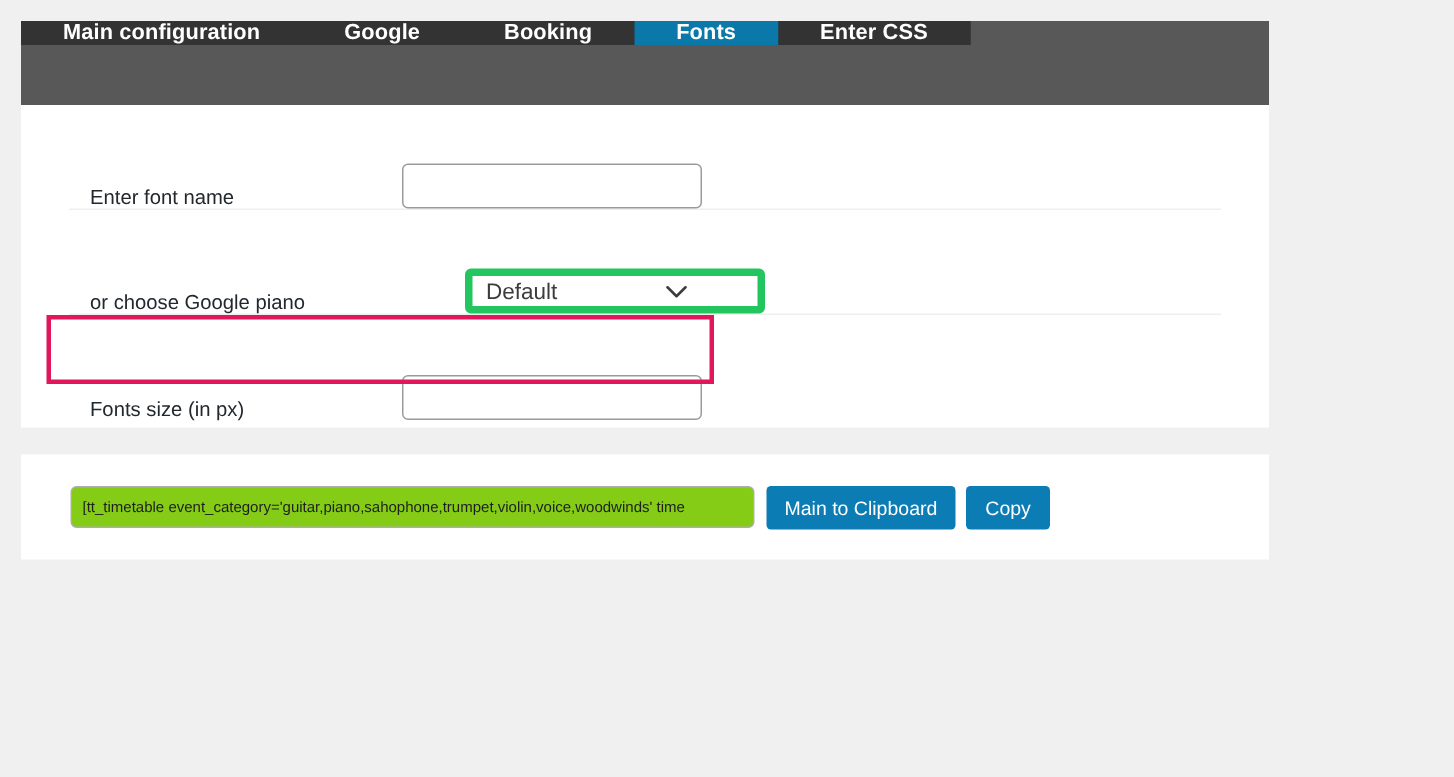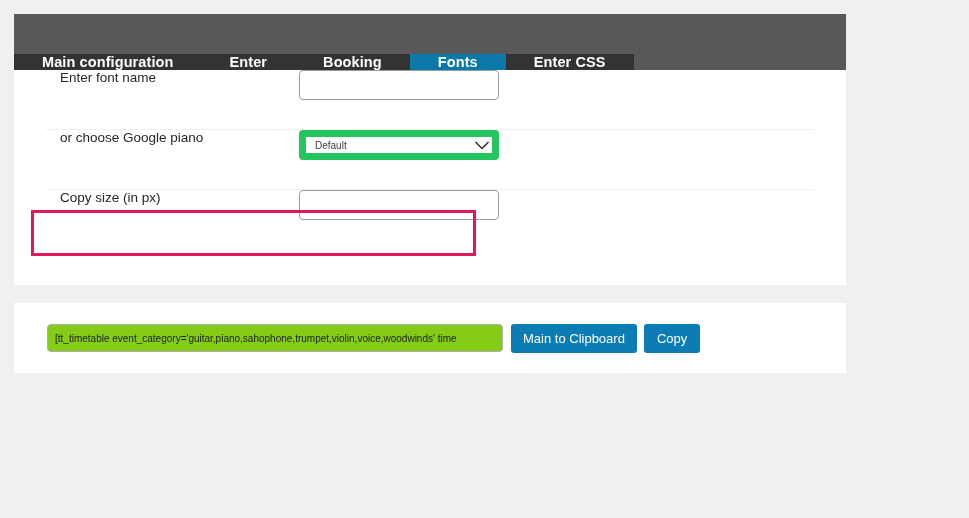--- a/index.html
+++ b/index.html
@@ -19,21 +19,21 @@
 
   
   .tabbar {
     position: absolute;
     left: 14px;
     top: 14px;
     width: 832px;
     height: 56px;
     background: #585858;
     display: flex;
-    align-items: flex-end;
+    align-items: flex-start;
     box-sizing: border-box;
   }
   .tabs-group {
     display: flex;
     align-items: stretch;
     background: #333333;
   }
   .tab {
     display: flex;
     align-items: center;
@@ -68,26 +68,25 @@
     width: 832px;
     height: 215px;
   }
 
   .form-rows {
     position: relative;
     padding: 0 32px;
   }
   .form-row {
     position: relative;
-    height: 60px;
-    display: flex;
-    align-items: flex-start;
+    height: 70px;
+    display: flex;
+    align-items: flex-end;
     border-bottom: 1px solid #efefef;
     box-sizing: border-box;
-    gap: 31px;
   }
   .form-row.last {
     border-bottom: none;
   }
   .form-row .label {
     width: 222px;
     flex: 0 0 222px;
     font-size: 13.5px;
     color: #23282d;
     padding-left: 14px;
@@ -107,32 +106,33 @@
     outline: none;
   }
   .select-wrap {
     position: relative;
     width: 200px;
     height: 30px;
   }
   .field-select {
     width: 200px;
     height: 30px;
-    border: 7px solid #22c55e;
+    border: 5px solid #22c55e;
     border-radius: 4px;
     background: #ffffff;
     box-sizing: border-box;
     font-family: "Liberation Sans", sans-serif;
-    font-size: 10px;
+    font-size: 15px;
     color: #3c3c3c;
     padding: 0 28px 0 9px;
     outline: none;
     -webkit-appearance: none;
     -moz-appearance: none;
     appearance: none;
+    margin-left: 42px;
   }
   .chevron {
     position: absolute;
     right: 10px;
     top: 0;
     height: 30px;
     display: flex;
     align-items: center;
     pointer-events: none;
   }
@@ -193,21 +193,21 @@
 </style>
 </head>
 <body>
 
 <div class="tabbar">
   <div class="tabs-group">
     <div class="tab">
       <span>Main configuration</span>
     </div>
     <div class="tab">
-      <span>Enter</span>
+      <span>Google</span>
     </div>
     <div class="tab">
       <span>Booking</span>
     </div>
     <div class="tab active">
       <span>Fonts</span>
     </div>
     <div class="tab">
       <span>Enter CSS</span>
     </div>
@@ -231,21 +231,21 @@
         </select>
         <span class="chevron">
           <svg width="14" height="9" viewBox="0 0 14 9" xmlns="http://www.w3.org/2000/svg">
             <polyline points="1,1.5 7,7.5 13,1.5" fill="none" stroke="#3c3c3c" stroke-width="1.7" stroke-linecap="round" stroke-linejoin="round"></polyline>
           </svg>
         </span>
       </div>
     </div>
 
     <div class="form-row last">
-      <div class="label">Copy size (in px)</div>
+      <div class="label">Fonts size (in px)</div>
       <input class="field-input" type="text" value="" style="">
     </div>
 
   </div>
 </div>
 
 <div class="highlight-box"></div>
 
 <div class="panel panel-shortcode">
   <input class="shortcode-input" type="text" value="[tt_timetable event_category='guitar,piano,sahophone,trumpet,violin,voice,woodwinds' time" style="">

